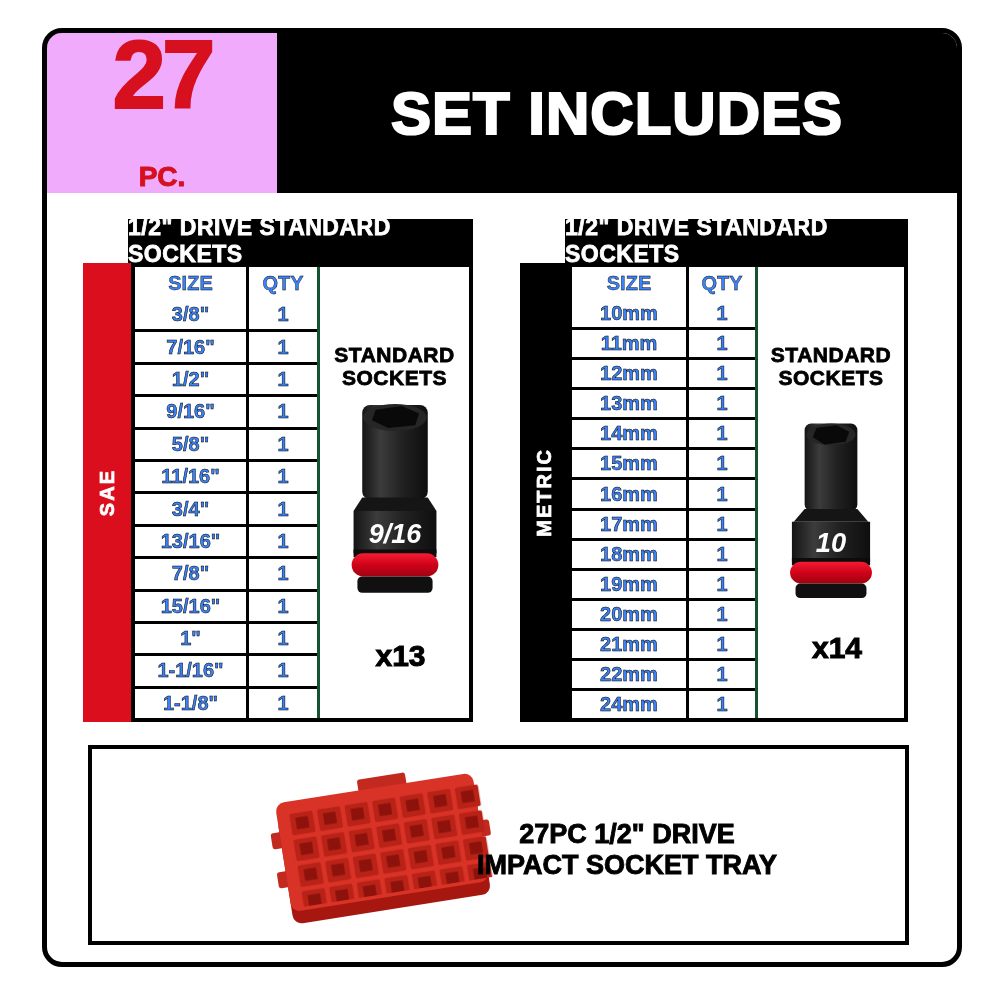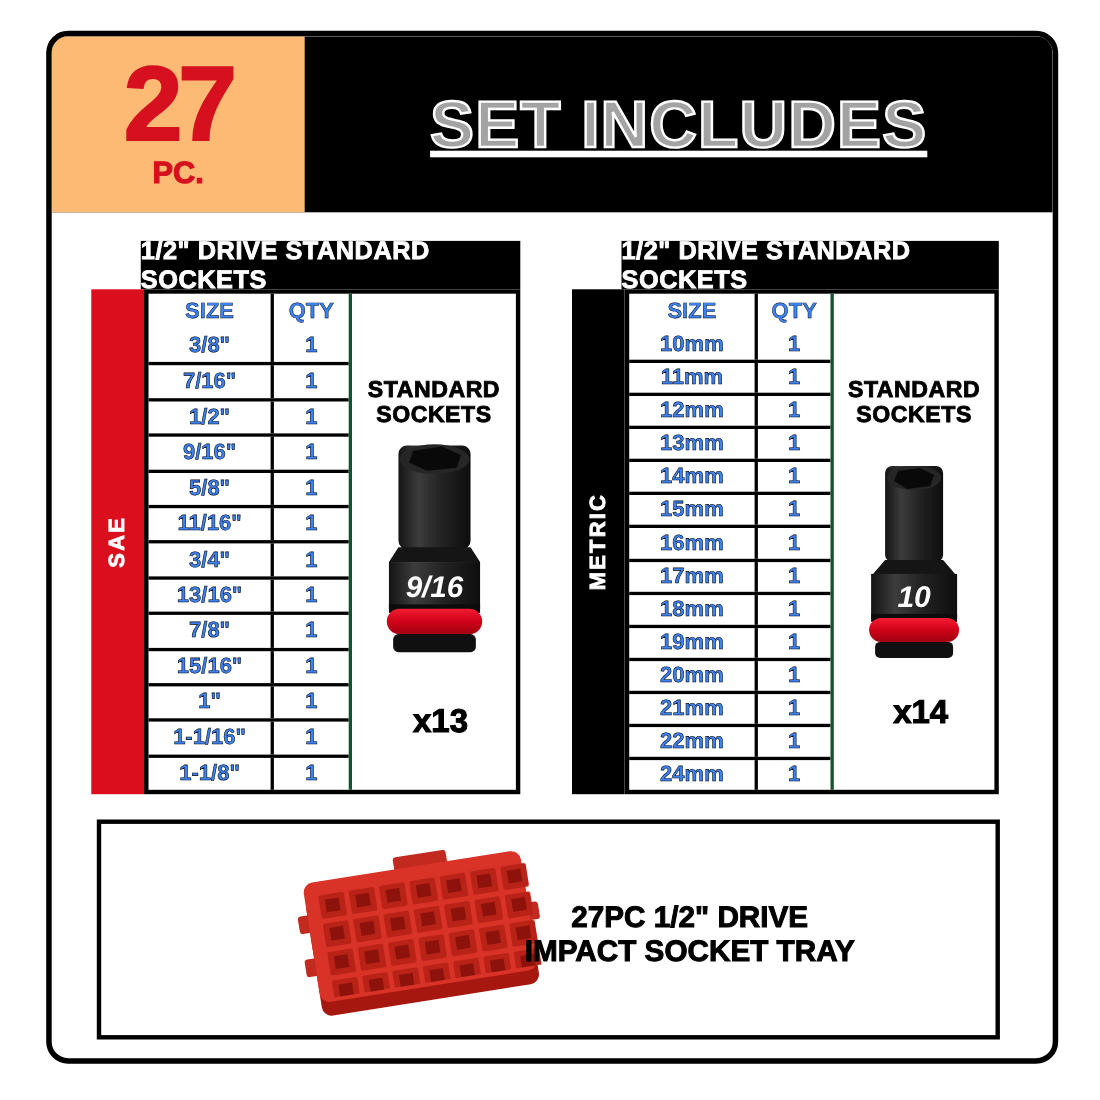--- a/index.html
+++ b/index.html
@@ -4,29 +4,29 @@
 <style>
   * { margin:0; padding:0; box-sizing:border-box; }
   html,body { width:1000px; height:1000px; background:#fff;
     font-family:"Liberation Sans", sans-serif; }
 
   .frame { position:absolute; left:42px; top:28px; width:920px; height:939px;
     background:#fff; border:5px solid #000; border-radius:20px; overflow:hidden; }
 
   
   .band { position:absolute; left:0; top:0; width:910px; height:160px; background:#000; }
-  .pc-box { position:absolute; left:0; top:0; width:230px; height:160px; background:#fdba74;
-    display:flex; flex-direction:column; align-items:center; justify-content:center; }
+  .pc-box { position:absolute; left:0; top:0; width:230px; height:160px; background:#f0abfc;
+    display:flex; flex-direction:column; align-items:center; justify-content:space-between; }
   .pc-num { color:#d6101f; font-size:96px; font-weight:bold; line-height:0.88;
     letter-spacing:-4px; -webkit-text-stroke:2px #d6101f; }
   .pc-unit { color:#d6101f; font-size:28px; font-weight:bold; margin-top:3px;
     -webkit-text-stroke:1px #d6101f; }
   .set-includes { position:absolute; left:230px; top:0; width:680px; height:160px;
-    display:flex; align-items:center; justify-content:center; color:#a3a3a3;
-    font-size:60px; font-weight:bold; letter-spacing:1px;text-decoration:underline; -webkit-text-stroke:2.2px #fff; }
+    display:flex; align-items:center; justify-content:center; color:#ffffff;
+    font-size:60px; font-weight:bold; letter-spacing:1px; -webkit-text-stroke:2.2px #fff; }
 
   
   .sec-title { position:absolute; height:44px; background:#000; color:#fff;
     display:flex; align-items:center; justify-content:center;
     font-size:23px; font-weight:bold; letter-spacing:0.5px; -webkit-text-stroke:0.8px #fff; }
   .cat-bar { position:absolute; top:230px; width:48px; height:459px;
     display:flex; align-items:center; justify-content:center; }
   .cat-bar span { writing-mode:vertical-rl; transform:rotate(180deg); color:#fff;
     font-size:20px; font-weight:bold; letter-spacing:2px; -webkit-text-stroke:0.7px #fff; }
 

